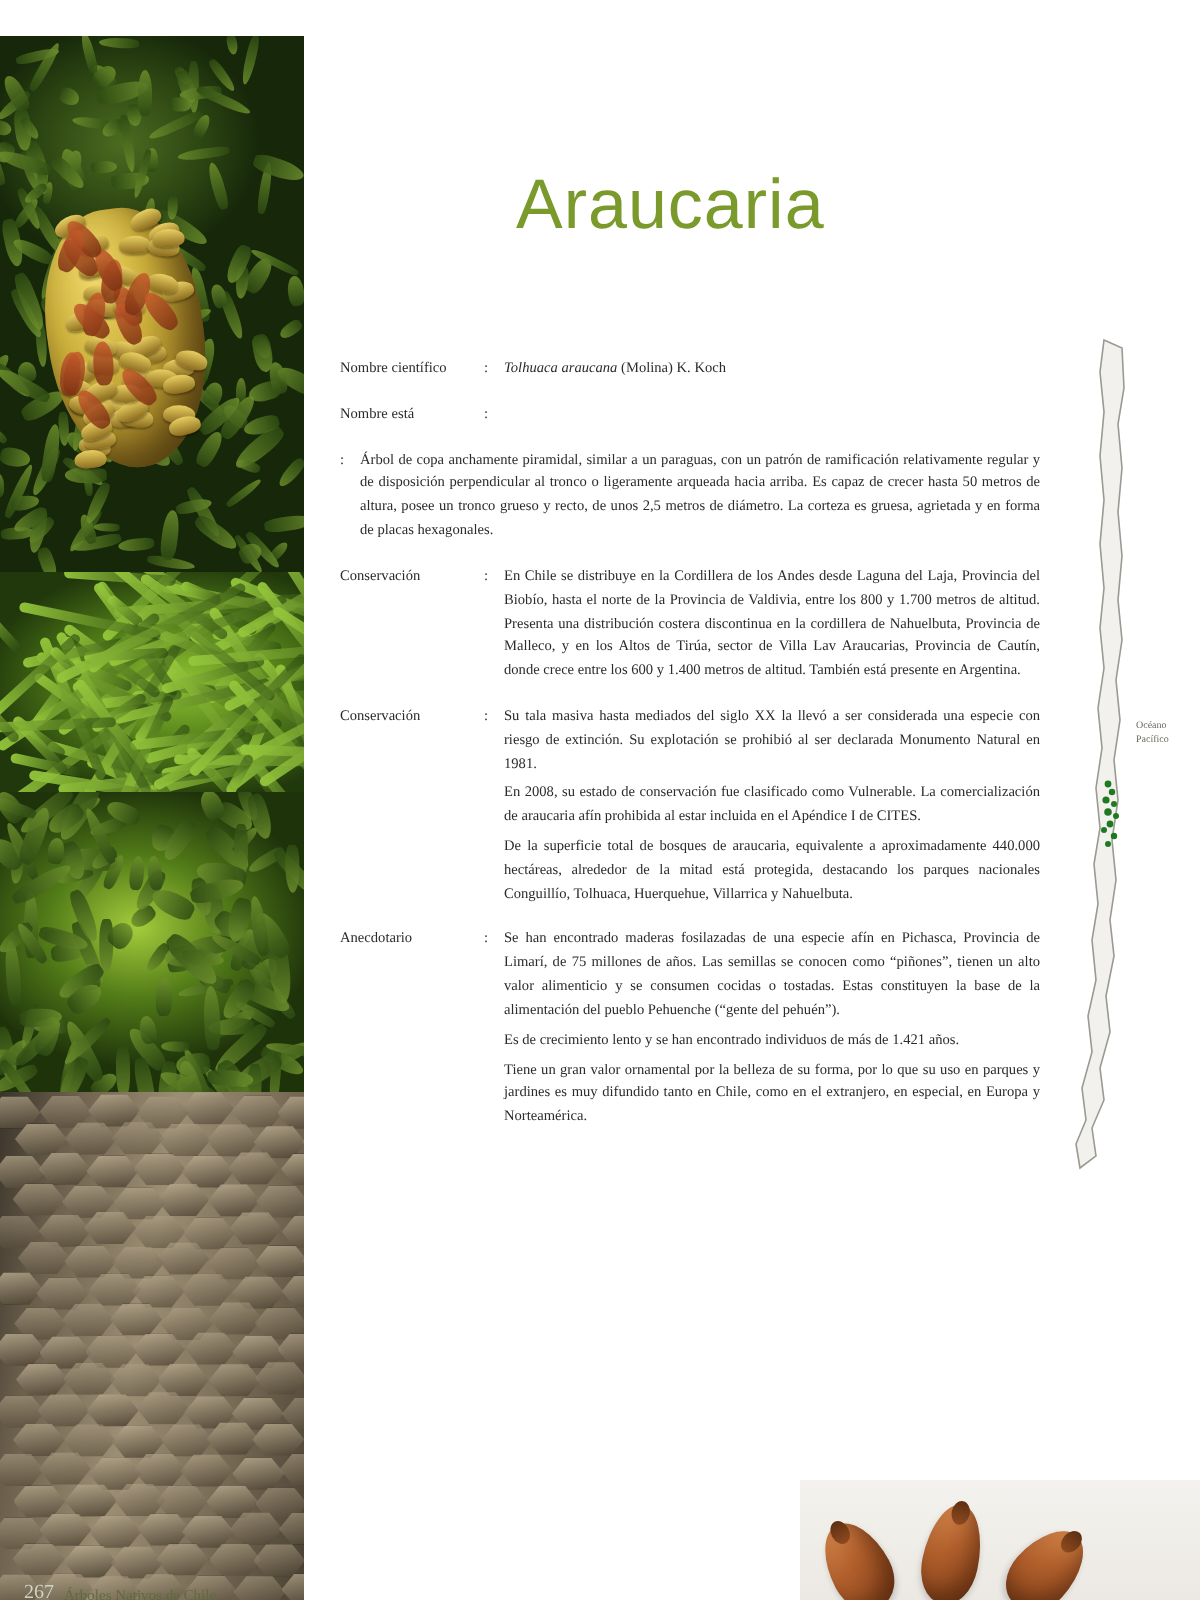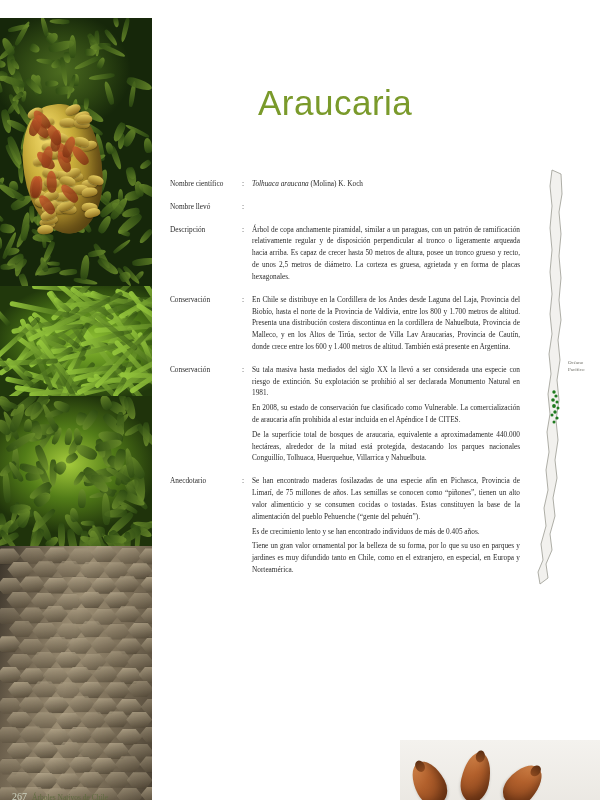--- a/index.html
+++ b/index.html
@@ -815,25 +815,24 @@
 
   <div class="content" id="content">
       <div class="row">
         <div class="label">Nombre científico</div>
         <div class="colon">:</div>
         <div class="value">
           <p><span class="it">Tolhuaca araucana</span> (Molina) K. Koch</p>
         </div>
       </div>
       <div class="row">
-        <div class="label">Nombre llevó</div>
+        <div class="label">Nombre está</div>
         <div class="colon">:</div>
       </div>
       <div class="row">
-        <div class="label">Descripción</div>
         <div class="colon">:</div>
         <div class="value">
           <p>Árbol de copa anchamente piramidal, similar a un paraguas, con un patrón de ramificación relativamente regular y de disposición perpendicular al tronco o ligeramente arqueada hacia arriba. Es capaz de crecer hasta 50 metros de altura, posee un tronco grueso y recto, de unos 2,5 metros de diámetro. La corteza es gruesa, agrietada y en forma de placas hexagonales.</p>
         </div>
       </div>
       <div class="row">
         <div class="label">Conservación</div>
         <div class="colon">:</div>
         <div class="value">
           <p>En Chile se distribuye en la Cordillera de los Andes desde Laguna del Laja, Provincia del Biobío, hasta el norte de la Provincia de Valdivia, entre los 800 y 1.700 metros de altitud. Presenta una distribución costera discontinua en la cordillera de Nahuelbuta, Provincia de Malleco, y en los Altos de Tirúa, sector de Villa Lav Araucarias, Provincia de Cautín, donde crece entre los 600 y 1.400 metros de altitud. También está presente en Argentina.</p>
@@ -846,21 +845,21 @@
           <p>Su tala masiva hasta mediados del siglo XX la llevó a ser considerada una especie con riesgo de extinción. Su explotación se prohibió al ser declarada Monumento Natural en 1981.</p>
           <p>En 2008, su estado de conservación fue clasificado como Vulnerable. La comercialización de araucaria afín prohibida al estar incluida en el Apéndice I de CITES.</p>
           <p>De la superficie total de bosques de araucaria, equivalente a aproximadamente 440.000 hectáreas, alrededor de la mitad está protegida, destacando los parques nacionales Conguillío, Tolhuaca, Huerquehue, Villarrica y Nahuelbuta.</p>
         </div>
       </div>
       <div class="row">
         <div class="label">Anecdotario</div>
         <div class="colon">:</div>
         <div class="value">
           <p>Se han encontrado maderas fosilazadas de una especie afín en Pichasca, Provincia de Limarí, de 75 millones de años. Las semillas se conocen como “piñones”, tienen un alto valor alimenticio y se consumen cocidas o tostadas. Estas constituyen la base de la alimentación del pueblo Pehuenche (“gente del pehuén”).</p>
-          <p>Es de crecimiento lento y se han encontrado individuos de más de 0.405 años.</p>
+          <p>Es de crecimiento lento y se han encontrado individuos de más de 1.421 años.</p>
           <p>Tiene un gran valor ornamental por la belleza de su forma, por lo que su uso en parques y jardines es muy difundido tanto en Chile, como en el extranjero, en especial, en Europa y Norteamérica.</p>
         </div>
       </div>
     </div>
 
   <div class="map">
     <svg width="64" height="420" viewBox="0 0 64 420" xmlns="http://www.w3.org/2000/svg">
       <path d="M24 2 L33 6 L34 26 L31 44 L33 66 L31 88 L33 110 L31 132 L33 152 L30 172 L32 192 L29 212 L31 232 L28 252 L30 272 L27 292 L29 310 L25 330 L27 348 L22 366 L24 382 L18 396 L20 410 L12 416 L10 404 L15 392 L13 376 L18 358 L16 340 L20 322 L18 302 L21 284 L19 264 L22 246 L20 226 L23 206 L21 186 L24 166 L22 146 L24 126 L22 104 L24 82 L22 60 L24 38 L22 18 Z" fill="#f2f1ee" stroke="#9a9a92" stroke-width="0.8"></path>
       <g>
         <circle cx="26" cy="224" r="1.7" fill="#1f7a1f"></circle>

